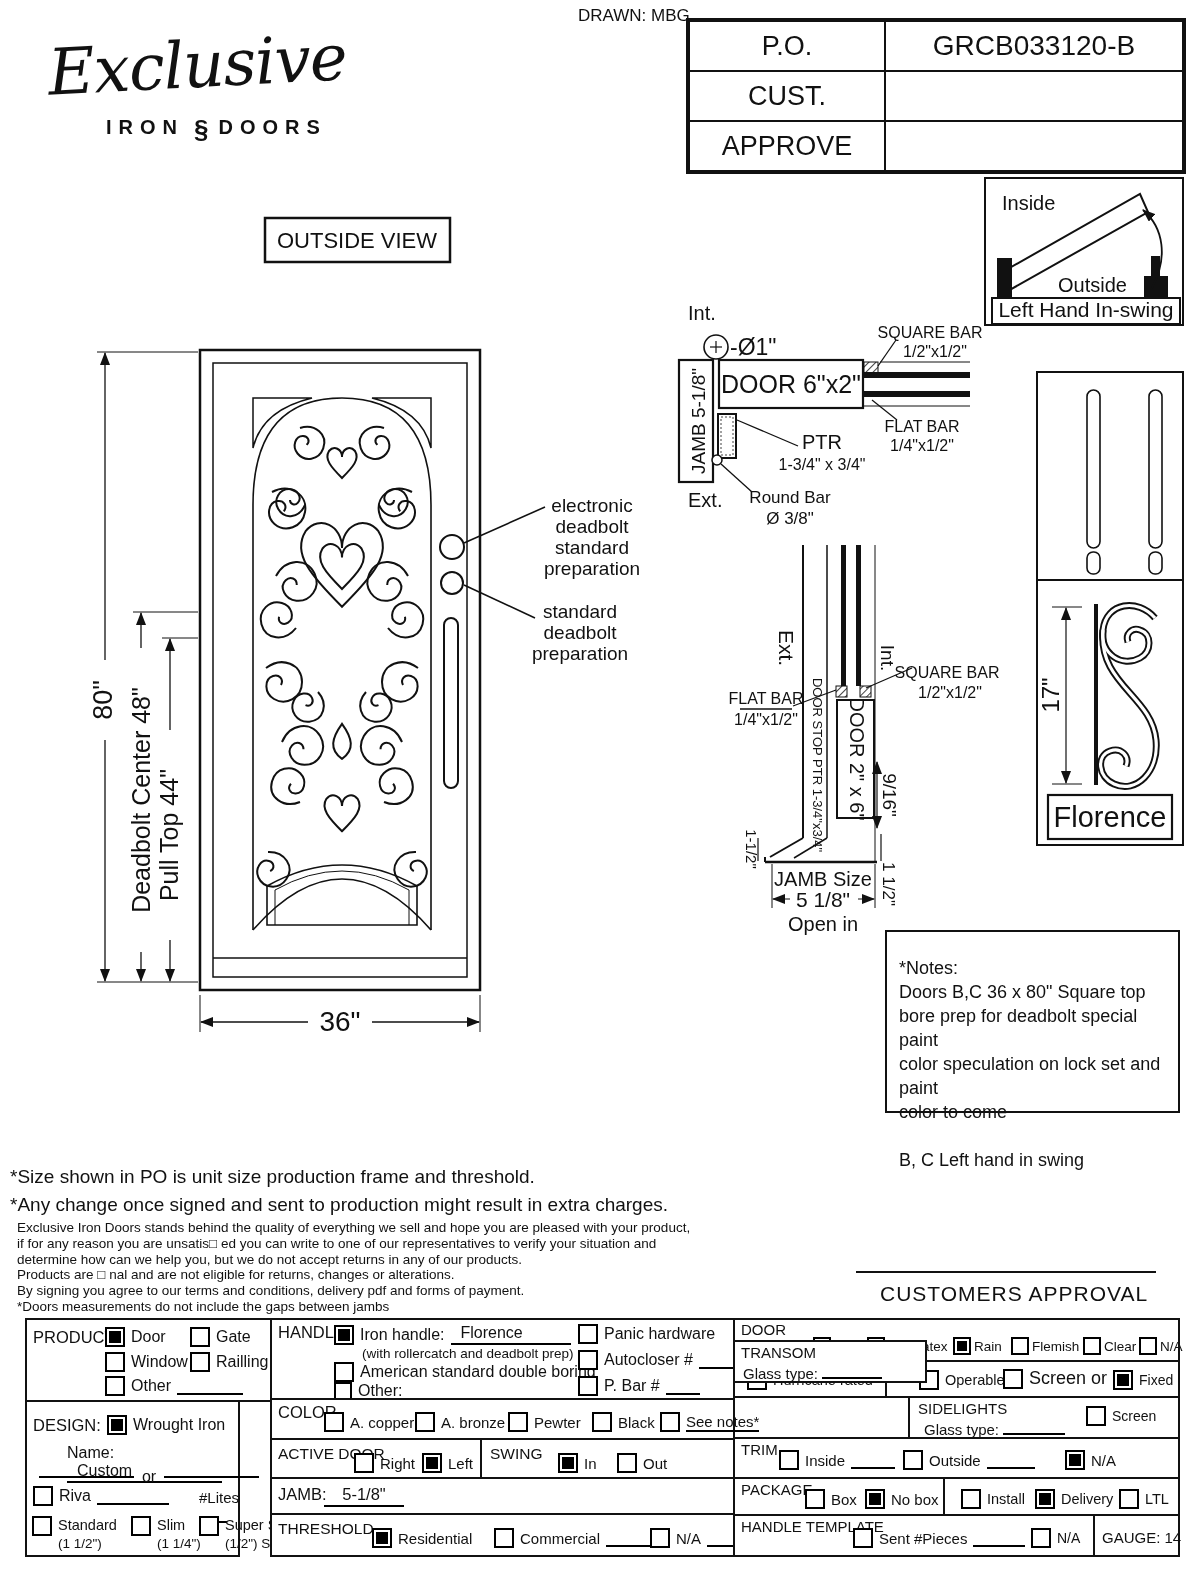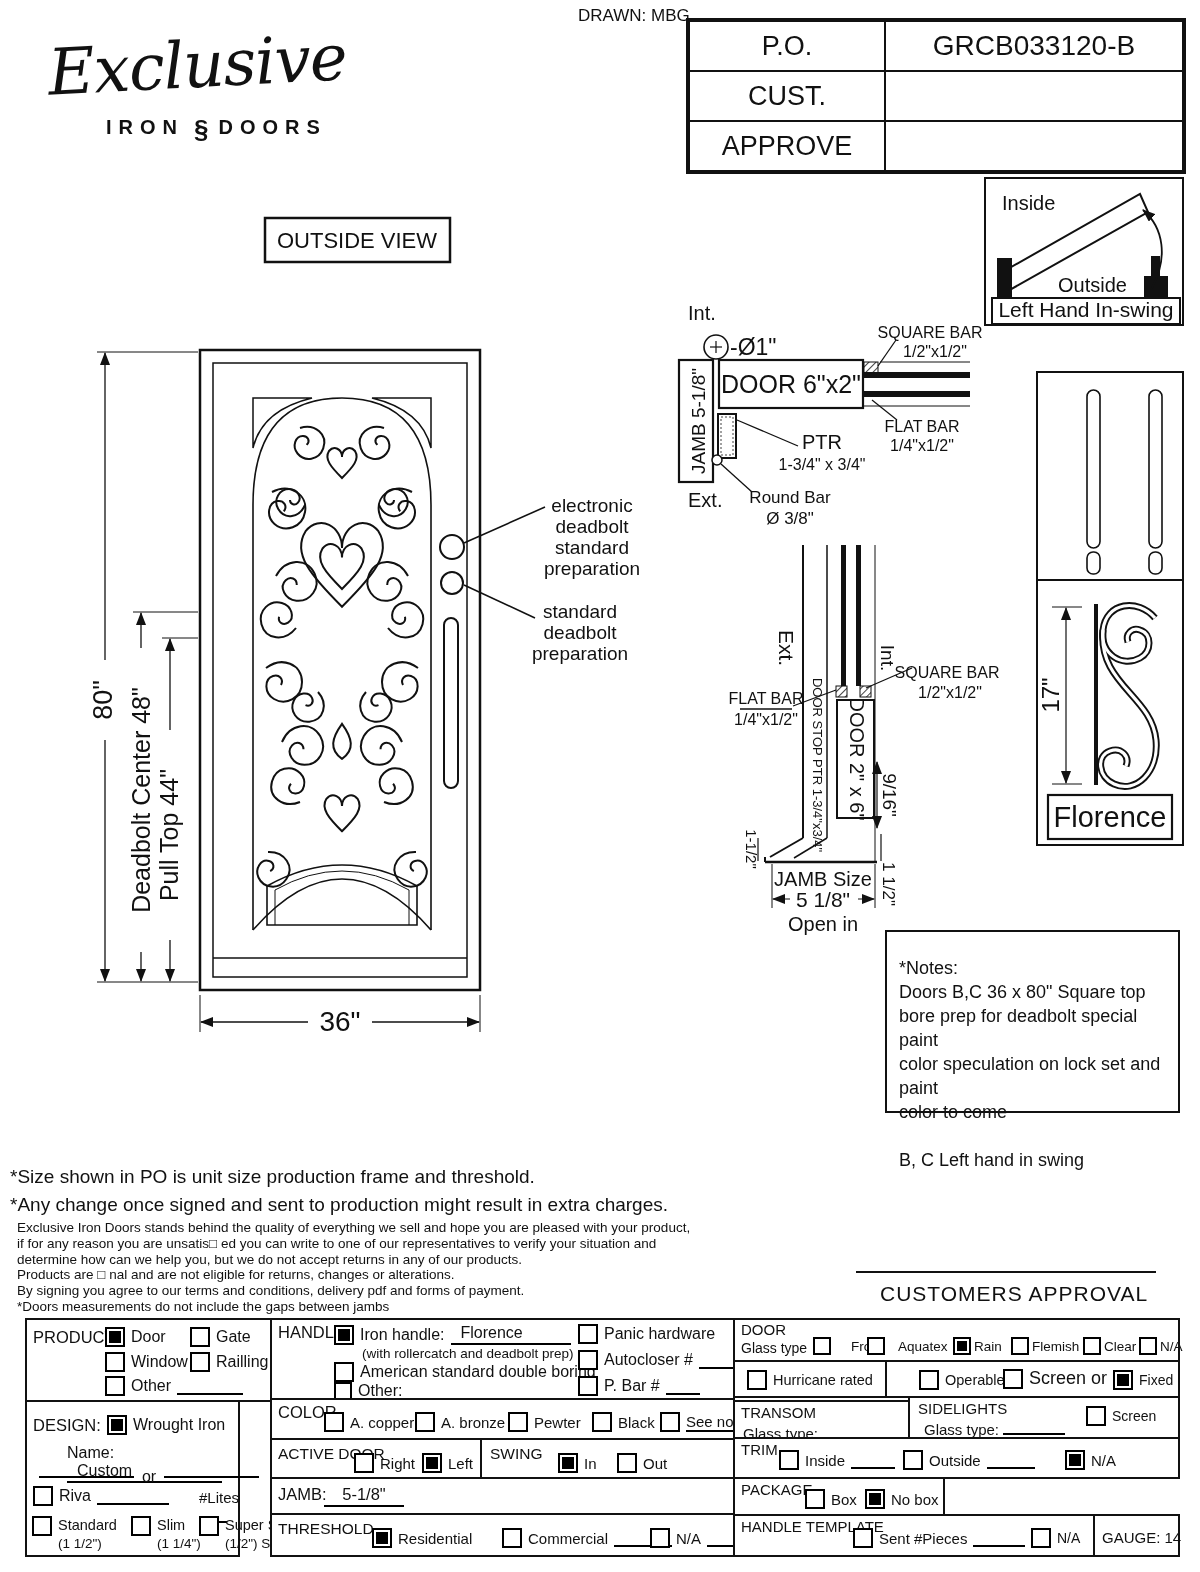--- a/index.html
+++ b/index.html
@@ -469,21 +469,21 @@
     <span class="hd a" style="left:6px;top:6px">JAMB:</span>
     <span class="a uval" style="left:52px;top:6px;font-size:16.5px;min-width:60px;text-align:center">5-1/8"</span>
   </div>
 
   <div class="cell" style="left:270px;top:1513px;width:465px;height:44px">
     <span class="hd a" style="left:6px;top:5px;font-size:15.5px">THRESHOLD</span>
     <span class="item" style="left:100px;top:13px">
         <span class="cb on"></span>
         <span class="lb" style="font-size:15px">Residential</span>
       </span>
-    <span class="item" style="left:230px;top:13px">
+    <span class="item" style="left:222px;top:13px">
         <span class="cb"></span>
         <span class="lb" style="font-size:15px">Commercial</span>
         <span class="bl" style="width:58px"></span>
       </span>
     <span class="item" style="left:378px;top:13px">
         <span class="cb"></span>
         <span class="lb" style="font-size:15px">N/A</span>
         <span class="bl" style="width:30px"></span>
       </span>
   </div>
@@ -531,21 +531,21 @@
     <span class="item" style="left:116px;top:6px">
         <span class="cb"></span>
         <span class="lb" style="font-size:18px">Screen or</span>
       </span>
     <span class="item" style="left:226px;top:8px">
         <span class="cb on"></span>
         <span class="lb" style="font-size:14px">Fixed</span>
       </span>
   </div>
 
-  <div class="cell" style="left:733px;top:1400px;width:177px;height:43px">
+  <div class="cell" style="left:733px;top:1340px;width:194px;height:43px">
     <span class="a" style="left:6px;top:2px;font-size:15px">TRANSOM</span>
     <span class="a" style="left:8px;top:20px;font-size:15px"><span>Glass type:</span> <span class="bl" style="width:60px"></span></span>
   </div>
   <div class="cell" style="left:908px;top:1396px;width:272px;height:43px">
     <span class="a" style="left:8px;top:2px;font-size:15px">SIDELIGHTS</span>
     <span class="a" style="left:14px;top:20px;font-size:15px"><span>Glass type:</span> <span class="bl" style="width:62px"></span></span>
     <span class="item" style="left:176px;top:8px">
         <span class="cb"></span>
         <span class="lb" style="font-size:14px">Screen</span>
       </span>
@@ -573,20 +573,34 @@
     <span class="a" style="left:6px;top:2px;font-size:15px">PACKAGE</span>
     <span class="item" style="left:70px;top:10px">
         <span class="cb"></span>
         <span class="lb" style="font-size:15px">Box</span>
       </span>
     <span class="item" style="left:130px;top:10px">
         <span class="cb on"></span>
         <span class="lb" style="font-size:15px">No box</span>
       </span>
   </div>
+  <div class="cell" style="left:943px;top:1477px;width:237px;height:39px">
+    <span class="item" style="left:16px;top:10px">
+        <span class="cb"></span>
+        <span class="lb" style="font-size:14.5px">Install</span>
+      </span>
+    <span class="item" style="left:90px;top:10px">
+        <span class="cb on"></span>
+        <span class="lb" style="font-size:14.5px">Delivery</span>
+      </span>
+    <span class="item" style="left: 174px;top:10px">
+        <span class="cb"></span>
+        <span class="lb" style="font-size:14.5px">LTL</span>
+      </span>
+  </div>
 
   <div class="cell" style="left:733px;top:1514px;width:362px;height:43px">
     <span class="a" style="left:6px;top:2px;font-size:15px">HANDLE TEMPLATE</span>
     <span class="item" style="left:118px;top:12px">
         <span class="cb"></span>
         <span class="lb" style="font-size:15px">Sent #Pieces</span>
         <span class="bl" style="width:52px"></span>
       </span>
     <span class="item" style="left:296px;top:12px">
         <span class="cb"></span>

